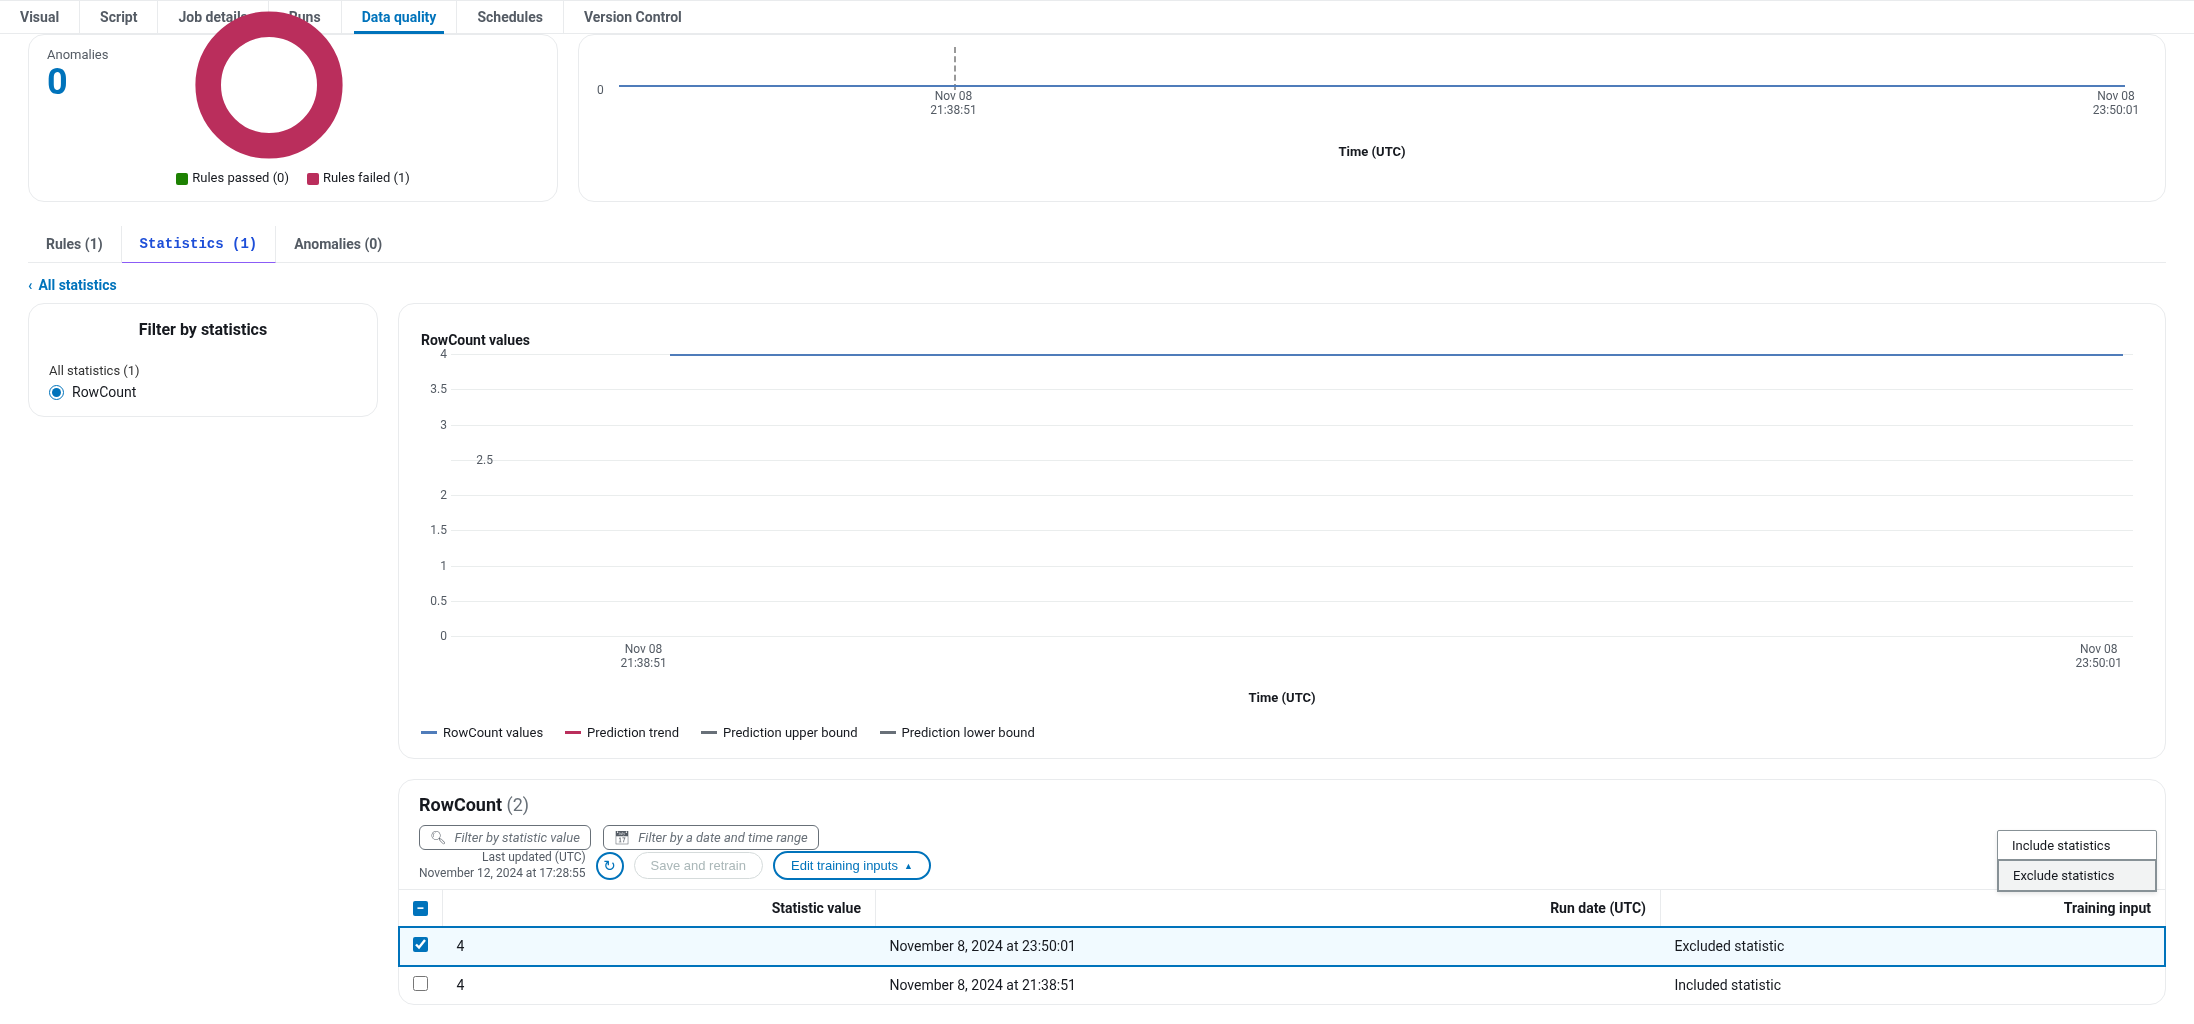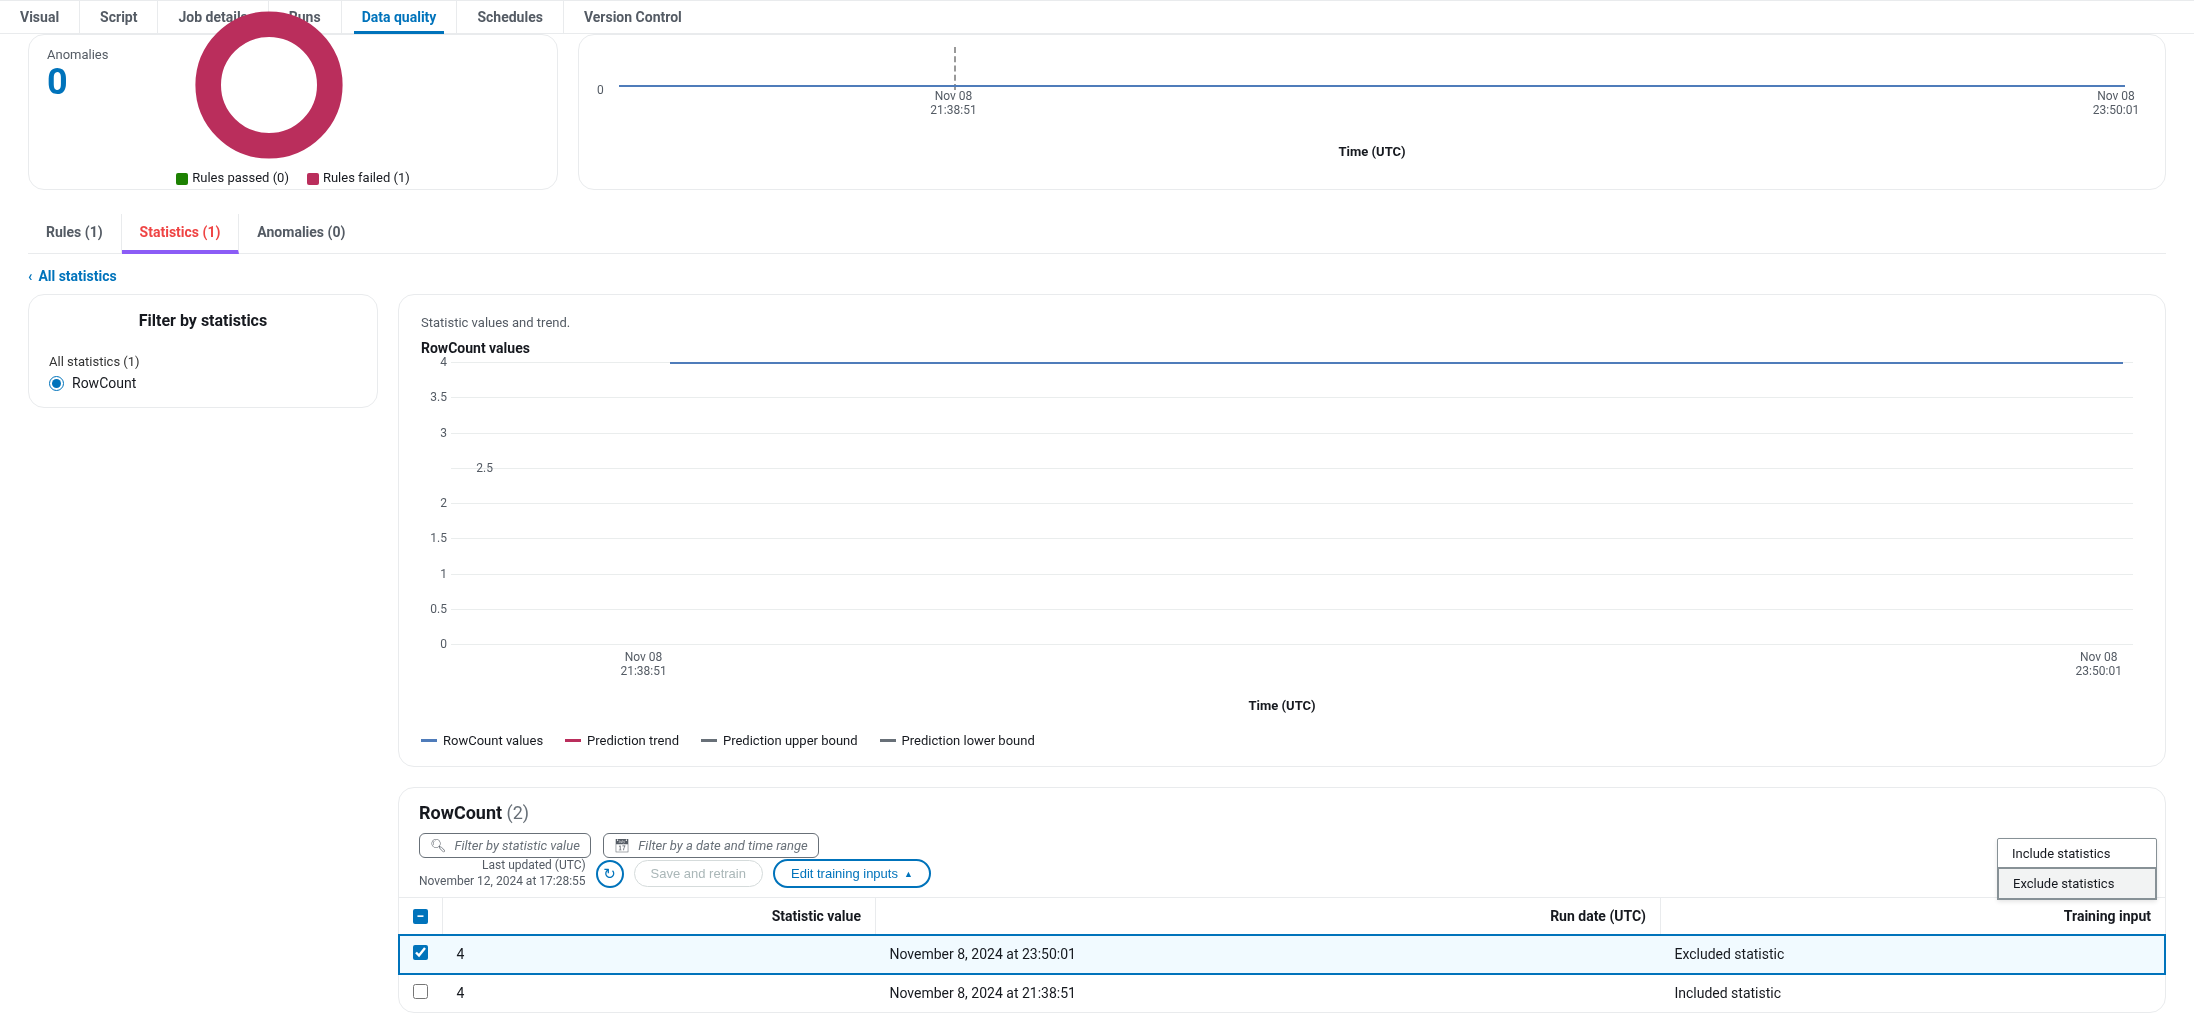--- a/index.html
+++ b/index.html
@@ -7,42 +7,42 @@
 
 
 .top-tabs { display: flex; border-bottom: 1px solid #e9ebed; border-top: 1px solid #e9ebed; padding: 0; }
 .top-tab { padding: 8px 20px; cursor: pointer; font-weight: 700; color: #545b64; position: relative; border-right: 1px solid #e9ebed; }
 .top-tab:last-child { border-right: none; }
 .top-tab.active { color: #0073bb; }
 .top-tab.active::after { content: ""; position: absolute; left: 12px; right: 12px; bottom: -1px; height: 3px; background: #0073bb; }
 
 
 .summary-row { display: flex; gap: 20px; padding: 0 28px 0 28px; }
-.summary-card { border: 1px solid #e9ebed; border-radius: 16px; padding: 12px 18px 4px; background: #fff; flex-shrink: 0; }
+.summary-card { border: 1px solid #e9ebed; border-radius: 16px; padding: 12px 18px 16px; background: #fff; flex-shrink: 0; }
 .summary-card.anomalies { width: 530px; position: relative; }
 .summary-card.time { flex: 1; position: relative; }
 
 .anom-label { font-size: 13px; color: #545b64; font-weight: 400; }
 .anom-count { font-size: 36px; font-weight: 700; color: #0073bb; line-height: 1; margin-top: 2px; }
 .donut { position: absolute; left: 160px; top: -30px; width: 160px; height: 160px; }
 .donut-legend { display: flex; gap: 18px; justify-content: center; margin-top: 70px; font-size: 13px; }
 .legend-swatch { width: 12px; height: 12px; display: inline-block; vertical-align: middle; margin-right: 4px; border-radius: 2px; }
 
 .time-card-inner { height: 65px; position: relative; }
 .time-tick-line { position: absolute; left: 23%; top: 0; bottom: 22px; border-left: 2px dashed #999; }
 .time-axis-left { position: absolute; left: 0; top: 36px; font-size: 12px; color: #545b64; }
 .time-bottom-tick { position: absolute; top: 42px; font-size: 12px; color: #545b64; text-align: center; transform: translateX(-50%); }
 .time-xlabel { text-align: center; font-weight: 700; font-size: 13px; margin-top: 32px; }
 .time-hline { position: absolute; left: 22px; right: 22px; top: 38px; height: 2px; background: #4f7cba; }
 
 
 .sub-tabs { display: flex; border-bottom: 1px solid #e9ebed; margin: 24px 28px 0; }
 .sub-tab { padding: 10px 18px; cursor: pointer; font-weight: 700; color: #545b64; border-right: 1px solid #e9ebed; }
 .sub-tab:last-child { border-right: none; }
-.sub-tab.active { color: #ef4444; border-bottom: 4px solid #8b5cf6; margin-bottom: -1px; }
+.sub-tab.active { color: #1d4ed8; border-bottom: 1px solid #8b5cf6; margin-bottom: -1px; font-family: Liberation Mono, monospace; }
 
 
 .breadcrumb { padding: 14px 28px 10px; display: flex; align-items: center; gap: 6px; color: #0073bb; font-weight: 700; cursor: pointer; }
 .breadcrumb .chev { font-size: 14px; }
 
 
 .content-row { display: flex; gap: 20px; padding: 0 28px; align-items: flex-start; }
 .filter-panel { width: 350px; border: 1px solid #e9ebed; border-radius: 16px; padding: 16px 20px; flex-shrink: 0; }
 .filter-panel h3 { font-size: 16px; font-weight: 700; margin-bottom: 24px; text-align: center; }
 .filter-sub { font-size: 13px; color: #333; margin-bottom: 6px; }
@@ -160,21 +160,20 @@
   <div class="filter-panel">
     <h3>Filter by statistics</h3>
     <div class="filter-sub">All statistics (1)</div>
     <label class="radio-row">
       <input type="radio" checked="" style="">
       <span>RowCount</span>
     </label>
   </div>
 
   <div class="detail-panel">
-    <div class="detail-sub">Statistic values and trend.</div>
     <div class="chart-title">RowCount values</div>
 
     <div class="chart-area">
       <div class="chart-grid" id="chart-grid">
           <div class="chart-hline" style="top: 282px;"></div>
           <div class="chart-ylabel" style="left: -28px; top: 282px;">0</div>
           <div class="chart-hline" style="top: 246.75px;"></div>
           <div class="chart-ylabel" style="left: -28px; top: 246.75px;">0.5</div>
           <div class="chart-hline" style="top: 211.5px;"></div>
           <div class="chart-ylabel" style="left: -28px; top: 211.5px;">1</div>

